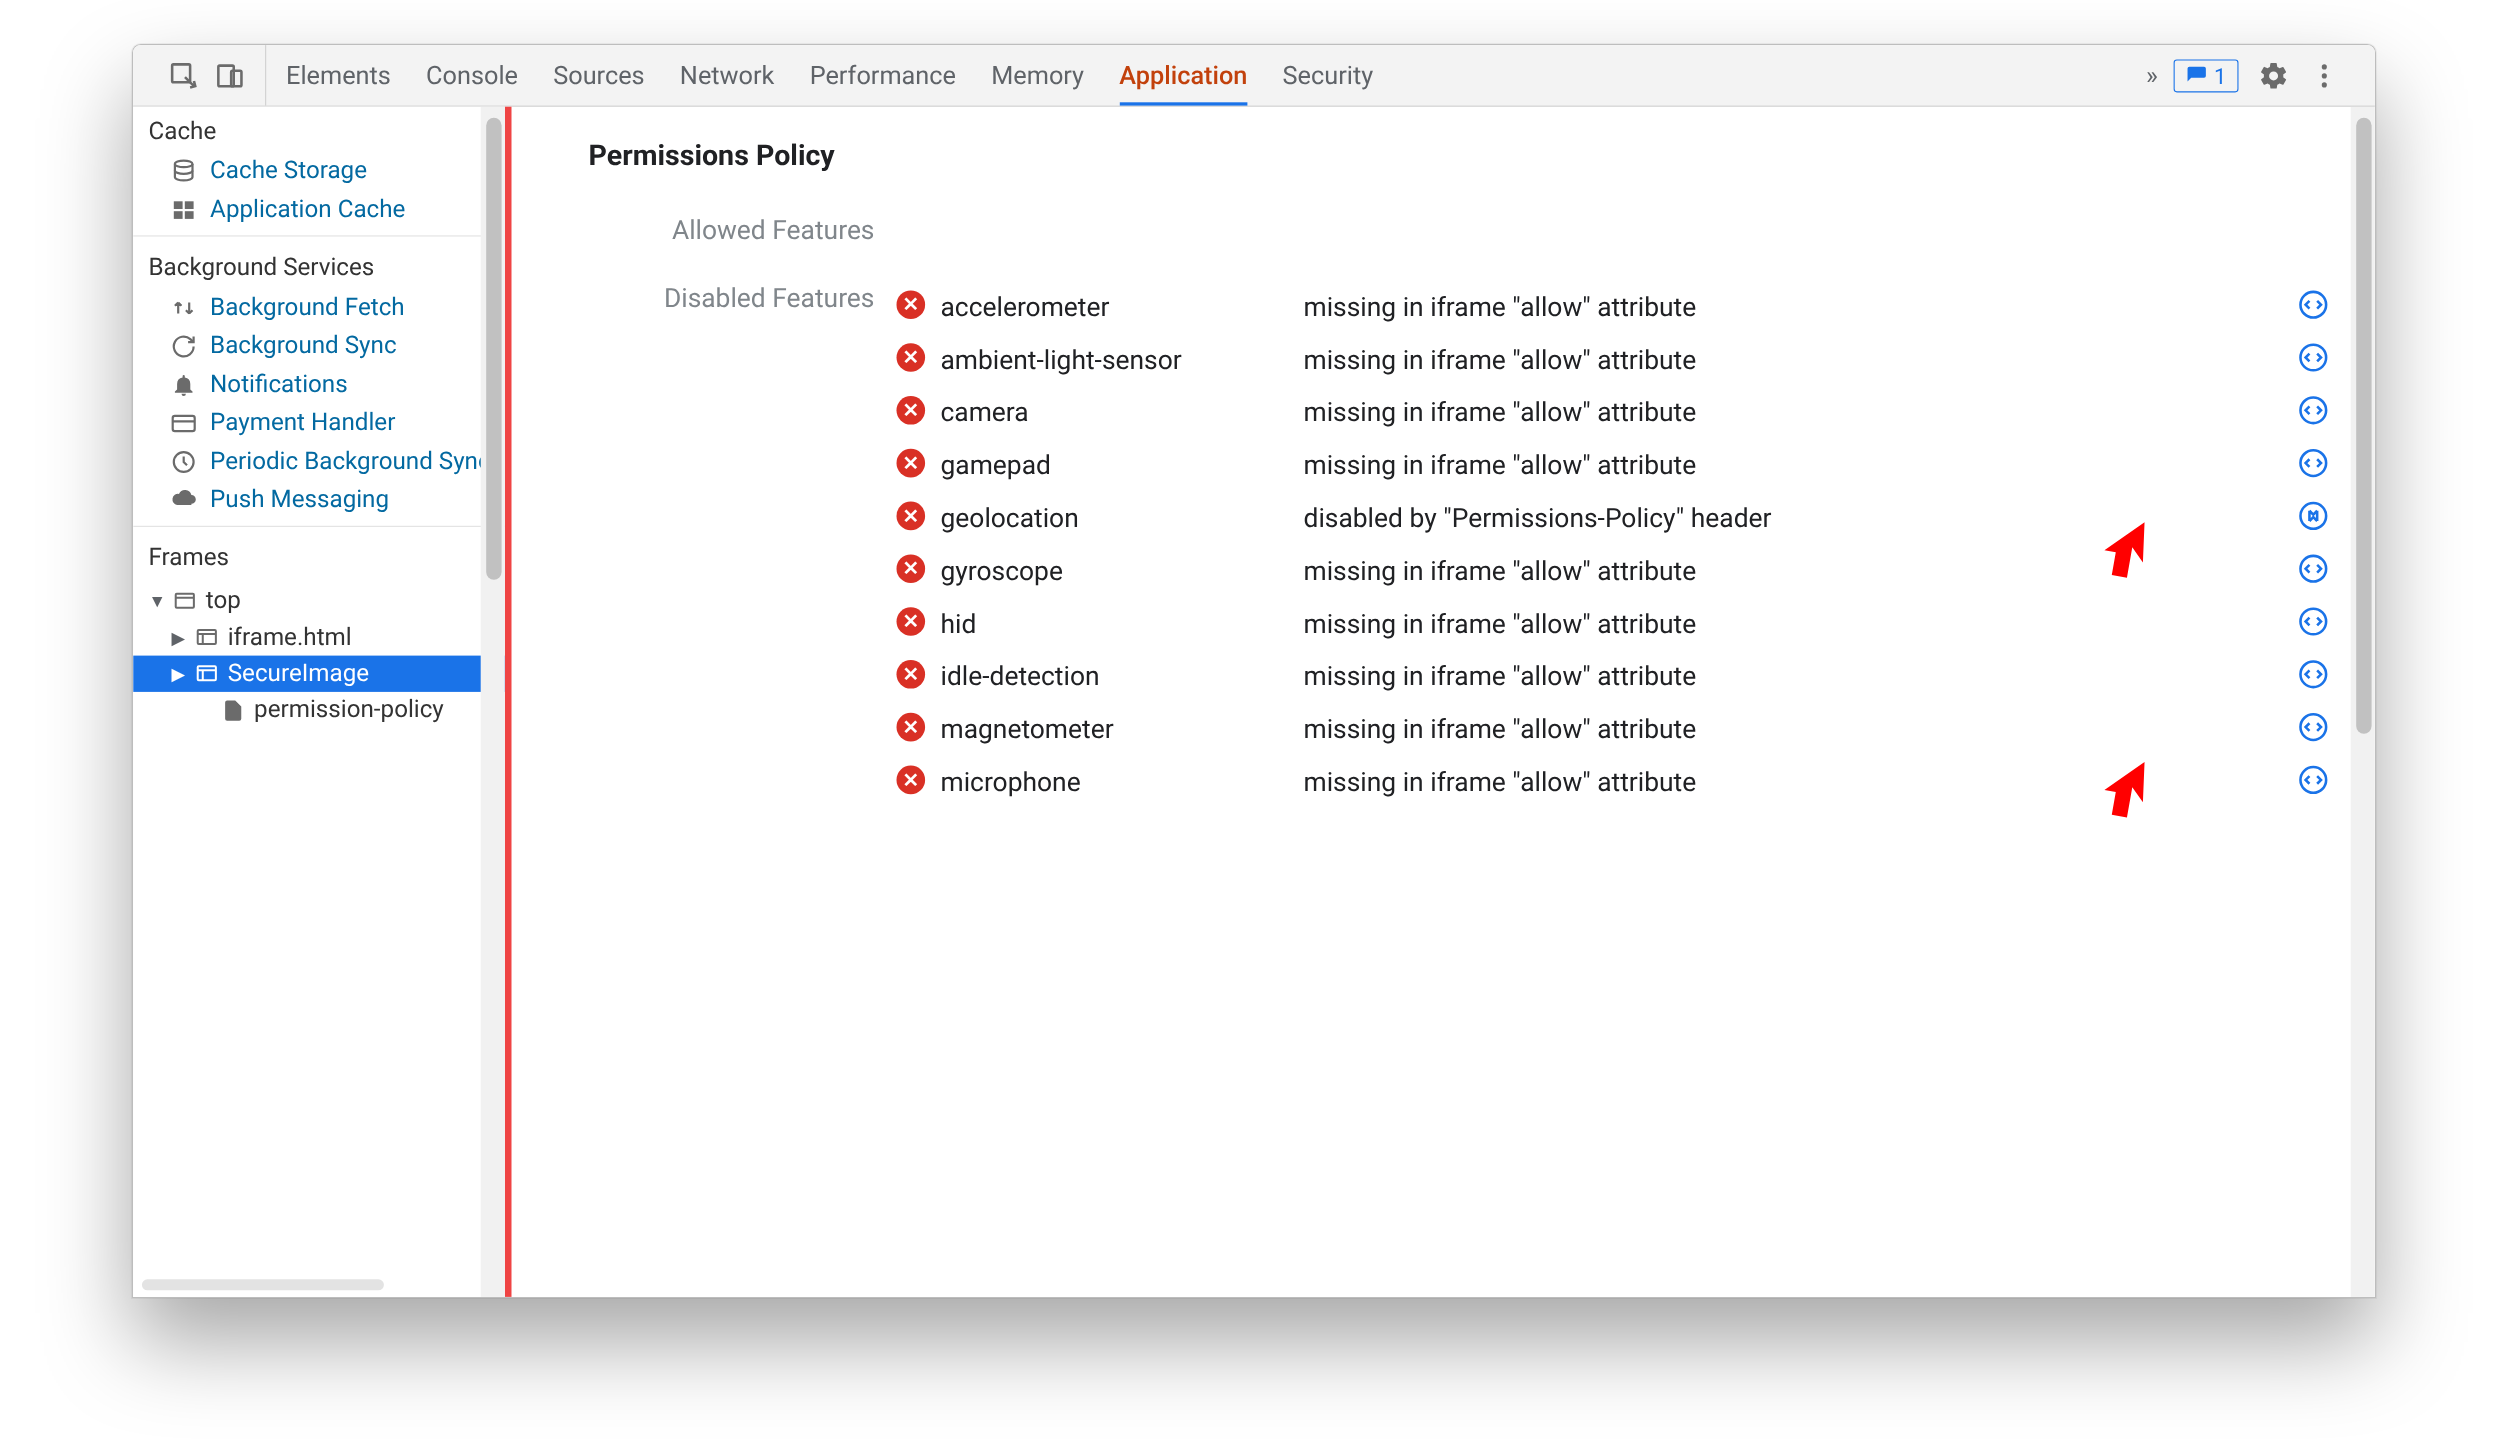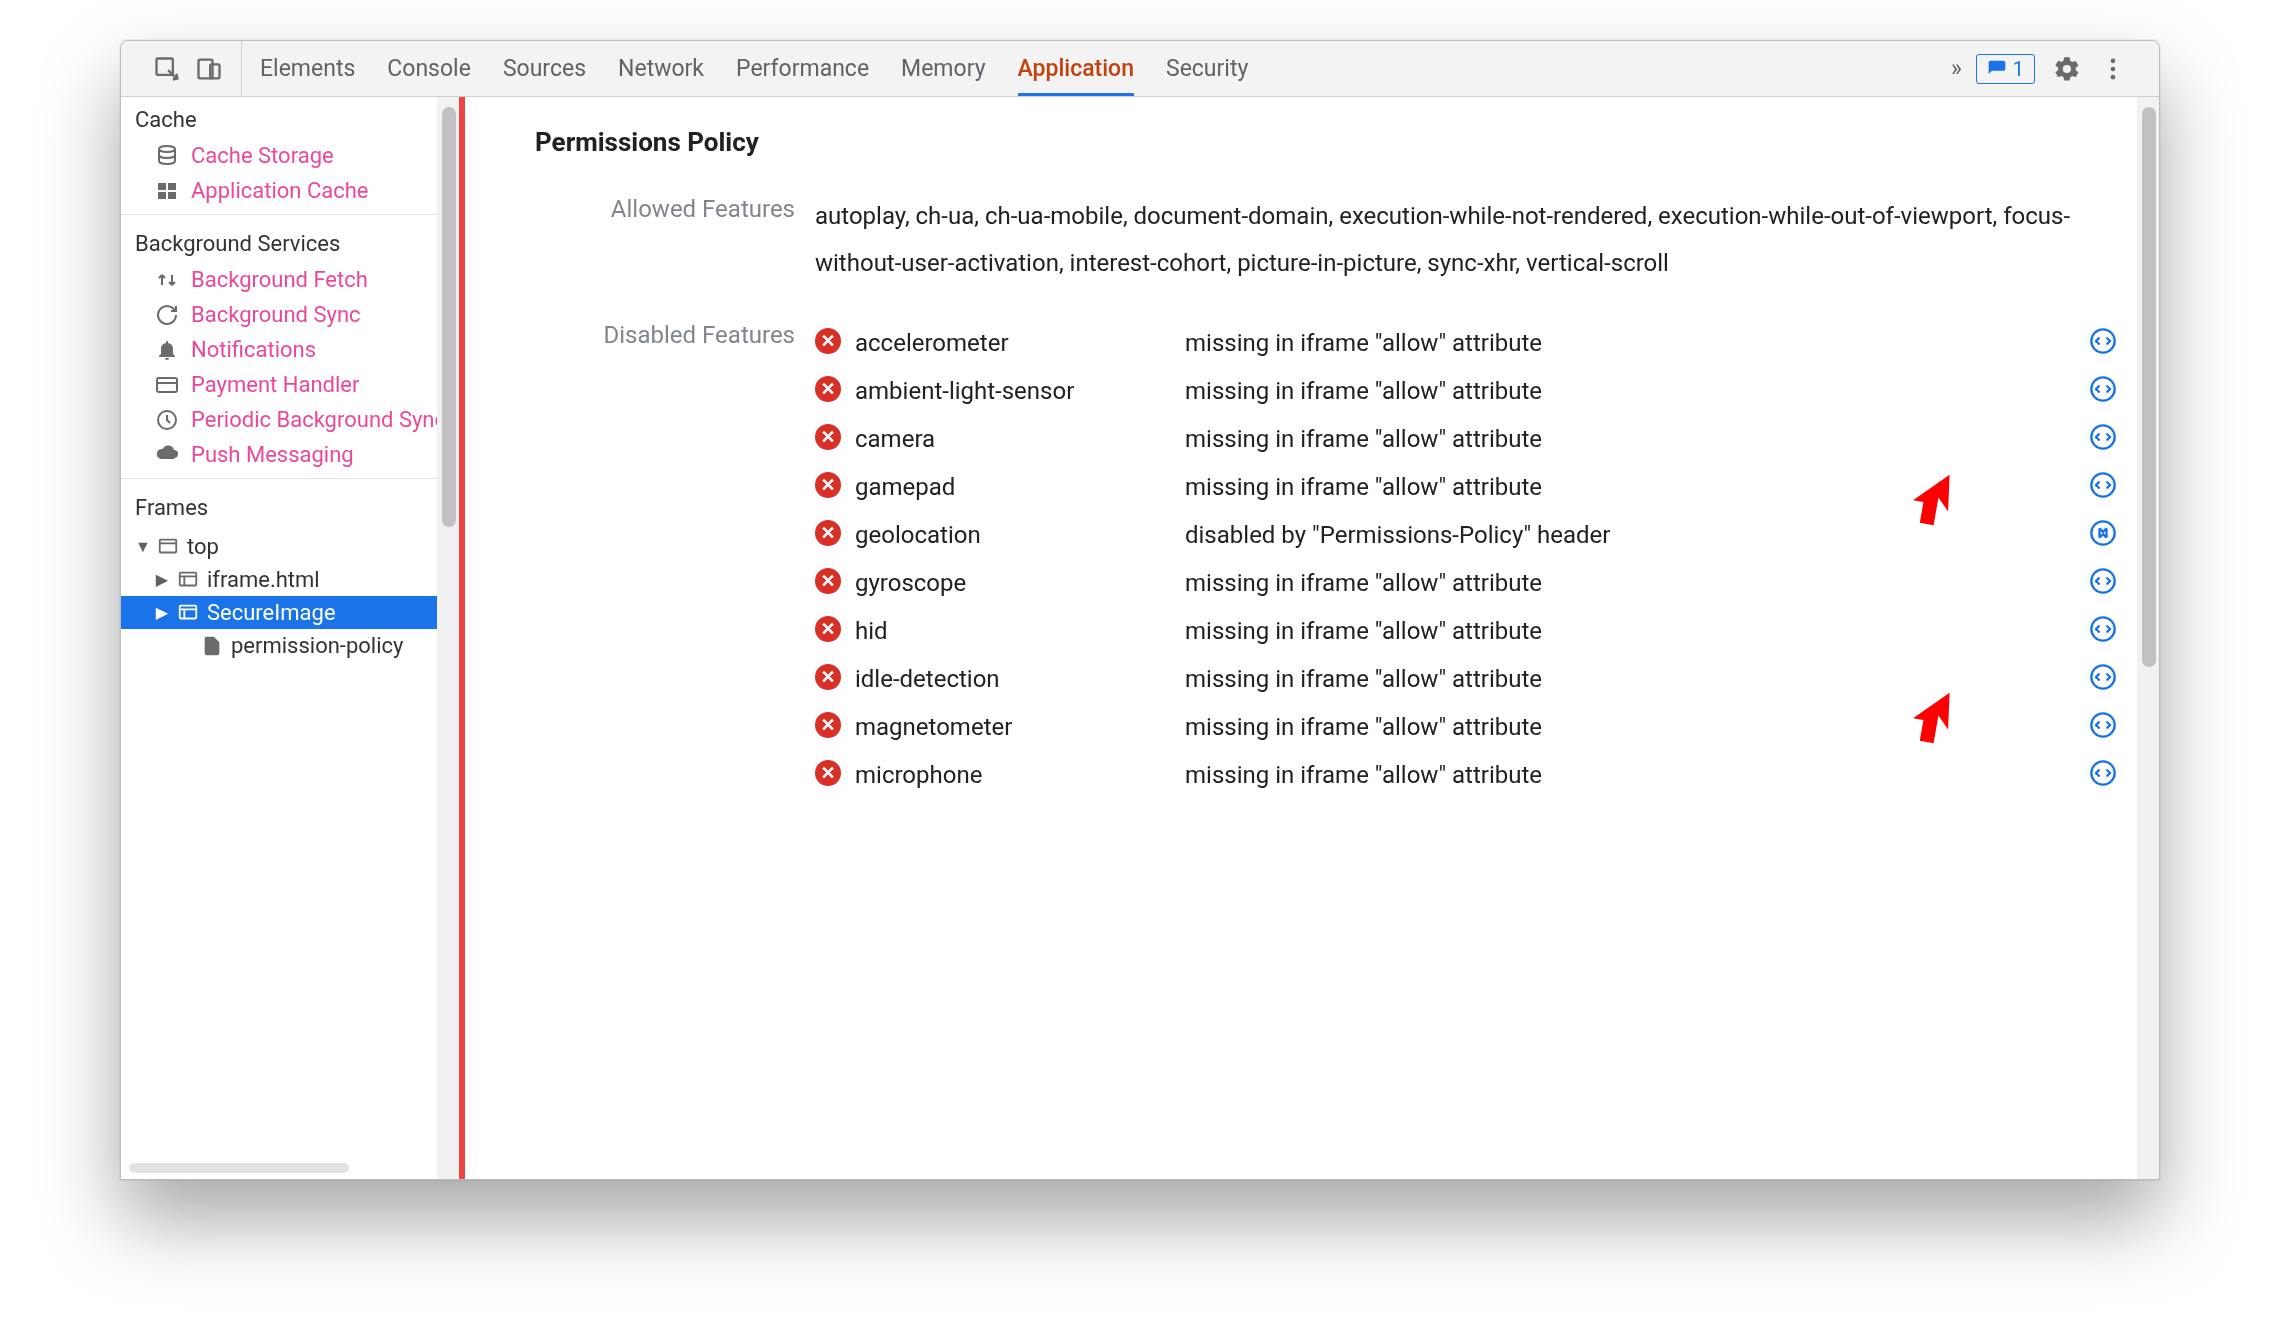--- a/index.html
+++ b/index.html
@@ -71,21 +71,21 @@
     display:flex;
     flex-direction: column;
     position:relative;
   }
   .sidebar-inner { flex:1; overflow:hidden; }
   .sidebar .section-title {
     font-size:22px; color:#333; padding:10px 14px 6px 14px;
   }
   .sidebar .item {
     display:flex; align-items:center; gap:12px;
-    font-size:22px; color:#ec4899; padding:5px 10px 5px 34px;
+    font-size:22px; color:#0369a1; padding:5px 10px 5px 34px;
     white-space:nowrap; overflow:hidden;
   }
   .sidebar .item .icon { width:24px; height:24px; display:flex; align-items:center; justify-content:center; color:#6b6b6b; flex-shrink:0;}
   .sidebar hr { border:none; border-top:1px solid #e2e2e2; margin:6px 0; }
 
   .tree { padding-top:4px; }
   .tree .node { display:flex; align-items:center; gap:8px; font-size:22px; color:#333; padding:4px 8px 4px 14px; white-space:nowrap; }
   .tree .node .twisty { width:14px; text-align:center; color:#5f6368; font-size:16px; }
   .tree .node .icon { width:22px; height:22px; display:flex; align-items:center; justify-content:center; color:#6b6b6b; }
   .tree .node.selected { background:#1a73e8; color:#fff; }
@@ -312,21 +312,20 @@
       <div class="vscroll-track">
         <div class="vscroll-thumb sidebar-scroll-thumb"></div>
       </div>
     </div>
 
     <div class="main">
       <h2>Permissions Policy</h2>
 
       <div class="kv">
         <div class="key">Allowed Features</div>
-        <div class="val">autoplay, ch-ua, ch-ua-mobile, document-domain, execution-while-not-rendered, execution-while-out-of-viewport, focus-without-user-activation, interest-cohort, picture-in-picture, sync-xhr, vertical-scroll</div>
       </div>
 
       <div class="kv">
         <div class="key">Disabled Features</div>
         <div class="val" id="disabled-list">
             <div class="feat-row">
               <div class="x-badge">✕</div>
               <div>accelerometer</div>
               <div>missing in iframe "allow" attribute</div>
               <div class="link-icon">

